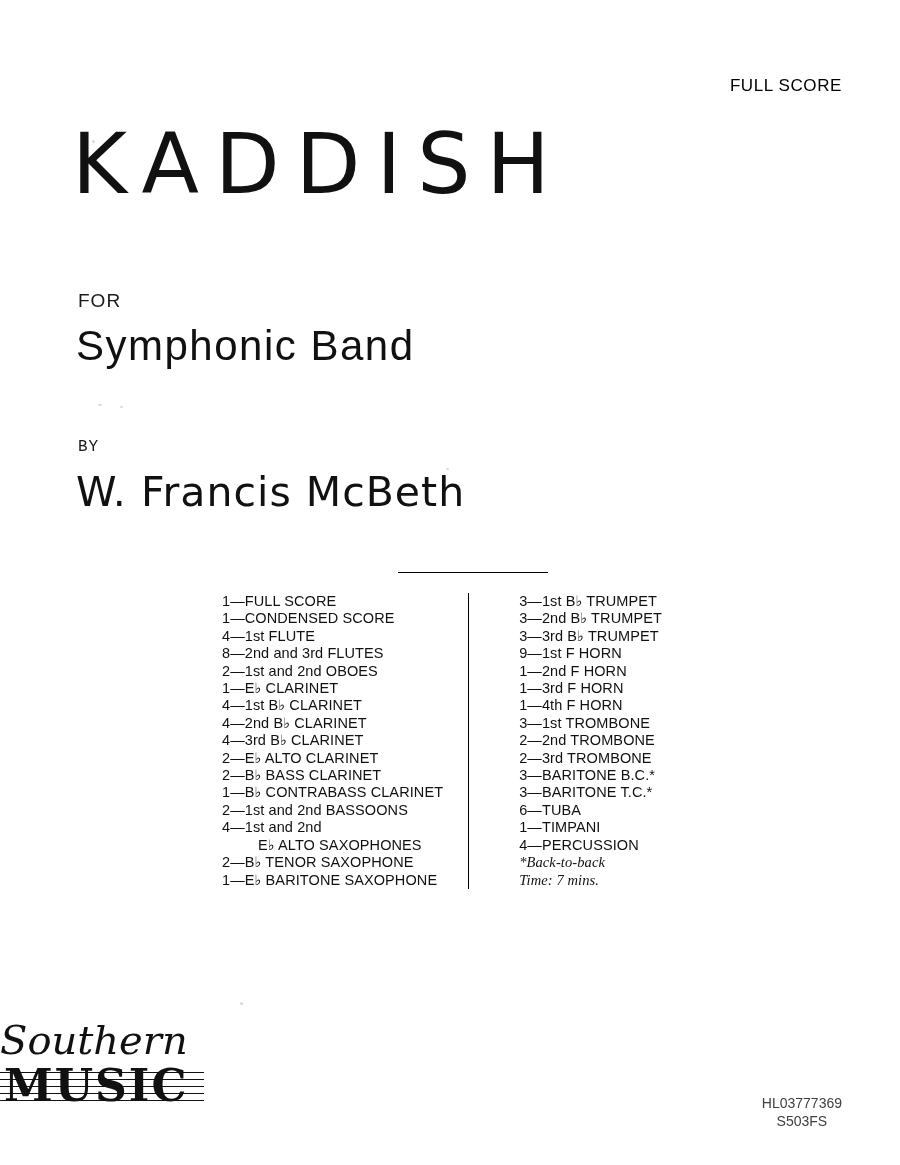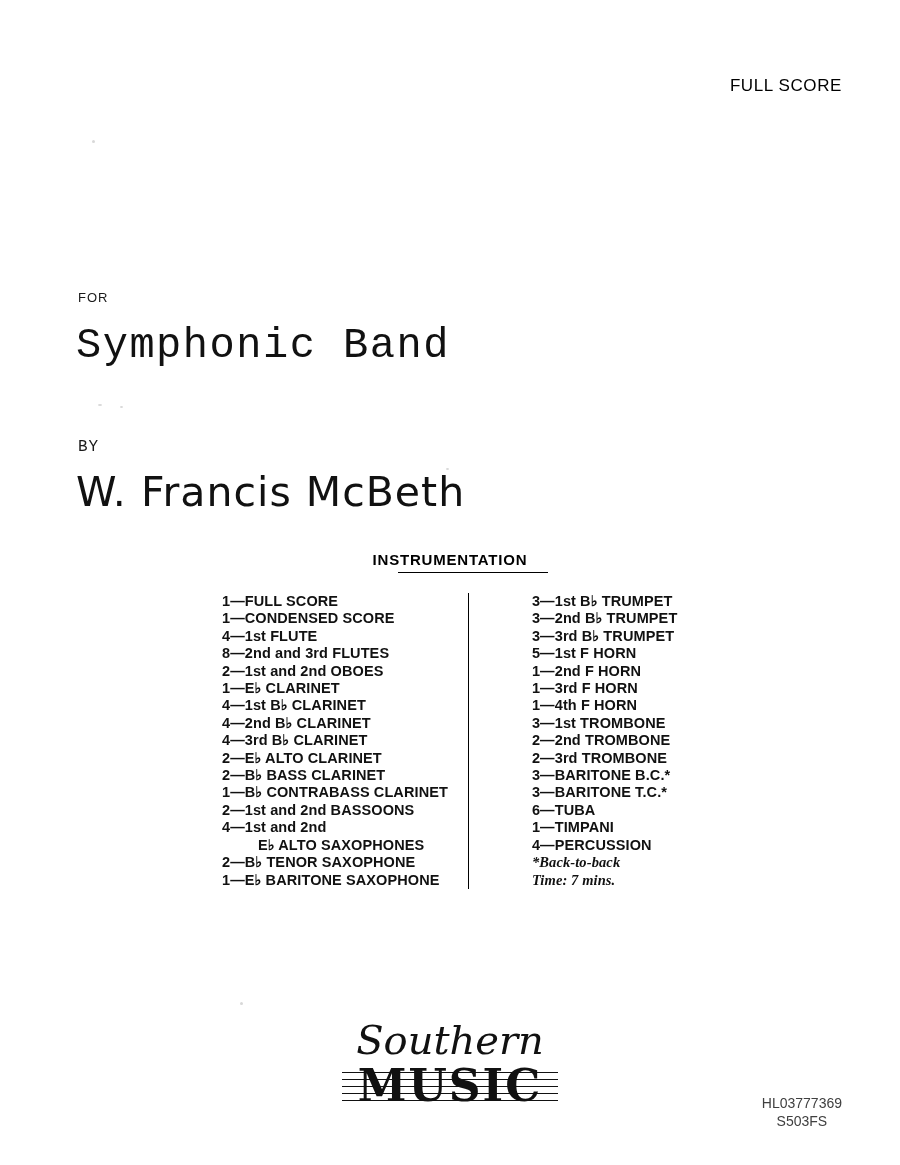--- a/index.html
+++ b/index.html
@@ -45,29 +45,29 @@
     color: #111111;
     line-height: 1;
   }
 
   
   .for-label {
     position: absolute;
     top: 290px;
     left: 78px;
     font-family: "Liberation Sans", sans-serif;
-    font-size: 13px;
+    font-size: 19px;
     letter-spacing: 1px;
     color: #1a1a1a;
   }
   .subtitle {
     position: absolute;
     top: 322px;
     left: 76px;
-    font-family: Liberation Mono, monospace;
+    font-family: Liberation Sans, sans-serif;
     font-size: 42px;
     font-weight: 400;
     letter-spacing: 1.5px;
     color: #111111;
   }
 
   
   .by-label {
     position: absolute;
     top: 438px;
@@ -109,22 +109,21 @@
     height: 1px;
     background: #000;
   }
 
   .instr-block {
     position: absolute;
     top: 593px;
     left: 222px;
     width: 470px;
     display: flex;
-    gap: 8px;
-    font-weight: bold;
+    gap: 0;
   }
   .instr-col {
     font-family: "Liberation Sans", sans-serif;
     font-size: 14.5px;
     line-height: 17.4px;
     color: #111;
     letter-spacing: 0.1px;
   }
   .instr-col.left {
     width: 245px;
@@ -153,21 +152,21 @@
     font-style: italic;
     font-size: 14.5px;
   }
 
   
   .publisher {
     position: absolute;
     top: 1018px;
     left: 0;
     width: 900px;
-    text-align: center;
+    text-align: left;
   }
   .pub-southern {
     font-family: "DejaVu Serif", serif;
     font-style: italic;
     font-size: 40px;
     color: #111;
     letter-spacing: 0px;
     line-height: 44px;
   }
   .pub-music-wrap {
@@ -231,30 +230,30 @@
 <div class="page">
 
   <div class="speckle" style="left:92px;top:140px;width:3px;height:3px;"></div>
   <div class="speckle" style="left:98px;top:404px;width:4px;height:2px;"></div>
   <div class="speckle" style="left:120px;top:406px;width:3px;height:2px;"></div>
   <div class="speckle" style="left:240px;top:1002px;width:3px;height:3px;"></div>
   <div class="speckle" style="left:446px;top:468px;width:3px;height:2px;"></div>
 
   <div class="full-score-label">FULL SCORE</div>
 
+  <div class="title">KADDISH</div>
 
   <div class="for-label">FOR</div>
 
   <div class="subtitle">Symphonic Band</div>
 
   <div class="by-label">BY</div>
 
   <div class="composer">W. Francis McBeth</div>
 
-  <div class="instr-heading">INSTRUMENTATION</div>
   <div class="instr-heading-rule"></div>
 
   <div class="instr-divider"></div>
 
   <div class="instr-block">
     <div class="instr-col left">
       <div class="instr-item">1—FULL SCORE</div>
       <div class="instr-item">1—CONDENSED SCORE</div>
       <div class="instr-item">4—1st FLUTE</div>
       <div class="instr-item">8—2nd and 3rd FLUTES</div>
@@ -270,21 +269,21 @@
       <div class="instr-item">4—1st and 2nd</div>
       <div class="instr-item indent">E♭ ALTO SAXOPHONES</div>
       <div class="instr-item">2—B♭ TENOR SAXOPHONE</div>
       <div class="instr-item">1—E♭ BARITONE SAXOPHONE</div>
     </div>
 
     <div class="instr-col right">
       <div class="instr-item">3—1st B♭ TRUMPET</div>
       <div class="instr-item">3—2nd B♭ TRUMPET</div>
       <div class="instr-item">3—3rd B♭ TRUMPET</div>
-      <div class="instr-item">5—1st F HORN</div>
+      <div class="instr-item">9—1st F HORN</div>
       <div class="instr-item">1—2nd F HORN</div>
       <div class="instr-item">1—3rd F HORN</div>
       <div class="instr-item">1—4th F HORN</div>
       <div class="instr-item">3—1st TROMBONE</div>
       <div class="instr-item">2—2nd TROMBONE</div>
       <div class="instr-item">2—3rd TROMBONE</div>
       <div class="instr-item">3—BARITONE B.C.*</div>
       <div class="instr-item">3—BARITONE T.C.*</div>
       <div class="instr-item">6—TUBA</div>
       <div class="instr-item">1—TIMPANI</div>

